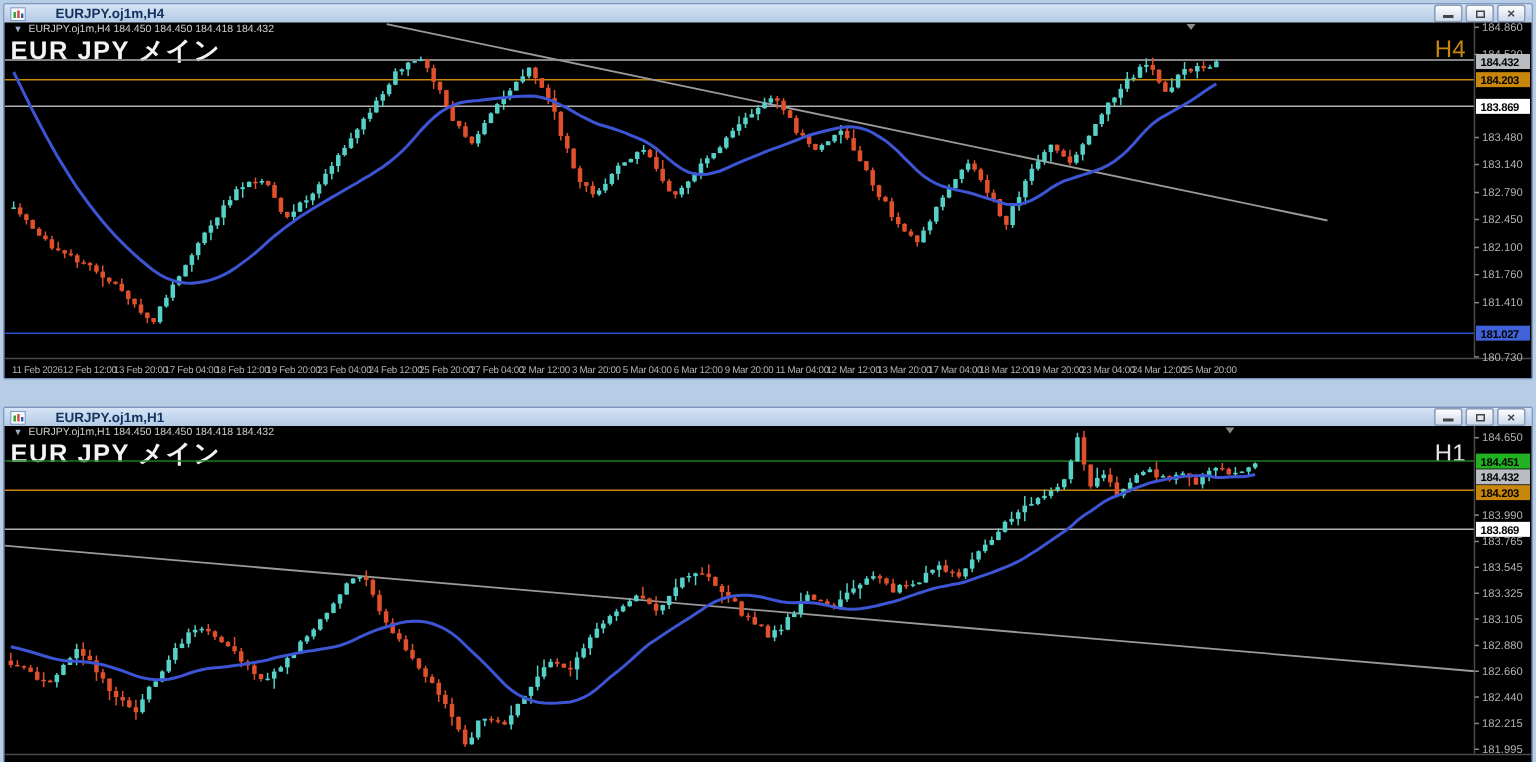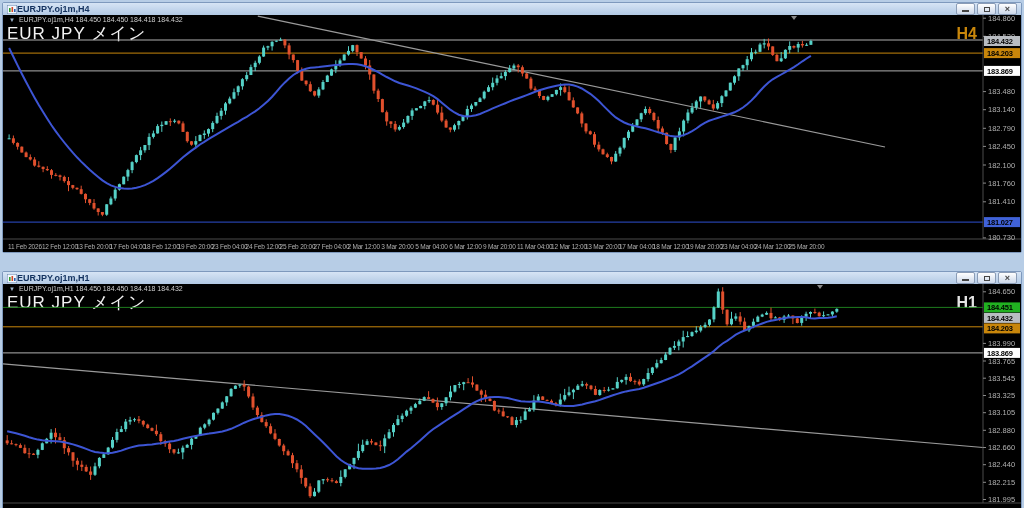--- a/index.html
+++ b/index.html
@@ -1,38 +1,38 @@
 <!DOCTYPE html>
 <html><head>
 <meta charset="utf-8">
 <style>
   html,body{margin:0;padding:0;}
   #screen{position:relative;width:1024px;height:508px;background:#b7cde6;overflow:hidden;
           font-family:"Liberation Sans",sans-serif;}
   .window{position:absolute;left:2px;width:1020px;box-sizing:border-box;
           border:1px solid #7e99bd;border-radius:2px;background:#b7cde6;
           box-shadow:inset 0 0 0 1px #dce9f7;display:flex;flex-direction:column;}
-  .titlebar{height:12px;flex:0 0 12px;display:flex;align-items:center;gap:0;padding:0 4px 0 4px;
+  .titlebar{height:12px;flex:0 0 12px;display:flex;align-items:center;gap:20px;padding:0 4px 0 4px;
             background:linear-gradient(#d6e4f5,#b2c9e4);
             font-size:9px;font-weight:bold;color:#12315e;}
   .ticon{width:10px;height:9px;display:inline-block;}
   .tbtns{margin-left:auto;display:flex;gap:2px;}
   .tbtn{width:17px;height:10px;background:linear-gradient(#ffffff,#ccd8ea);
         border:1px solid #8a9cb6;border-radius:2px;display:flex;align-items:center;justify-content:center;}
   .g-min{width:7px;height:2px;background:#444;margin-top:4px;}
   .g-res{width:6px;height:5px;border:1px solid #444;box-sizing:border-box;}
   .g-cls{font-size:9px;line-height:8px;color:#444;font-weight:bold;}
   .content{position:relative;flex:1;background:#000;overflow:hidden;}
   .chart-svg{position:absolute;left:0;top:0;z-index:2;}
   .infoline{position:absolute;top:1px;left:6px;z-index:4;display:flex;align-items:center;gap:4px;
             font-size:7px;color:#cfcfcf;white-space:nowrap;}
   .dd{font-size:6px;color:#9ab0c8;cursor:pointer;}
-  .watermark{position:absolute;top:7px;left:4px;z-index:1;font-size:17px;font-weight:normal;
+  .watermark{position:absolute;top:7px;left:4px;z-index:1;font-size:17px;font-weight:bold;
              color:#f4f4f4;letter-spacing:1px;white-space:nowrap;}
-  .badge{position:absolute;top:10px;right:44px;z-index:1;font-size:16px;font-weight:bold;}
+  .badge{position:absolute;top:10px;right:44px;z-index:1;font-size:16px;font-weight:normal;}
 </style>
 </head>
 <body>
 
 <div id="screen">
 
   <div class="window" style="top:2px;height:251px;">
     <div class="titlebar">
       <span class="ticon">
         <svg width="10" height="9" viewBox="0 0 10 9">

